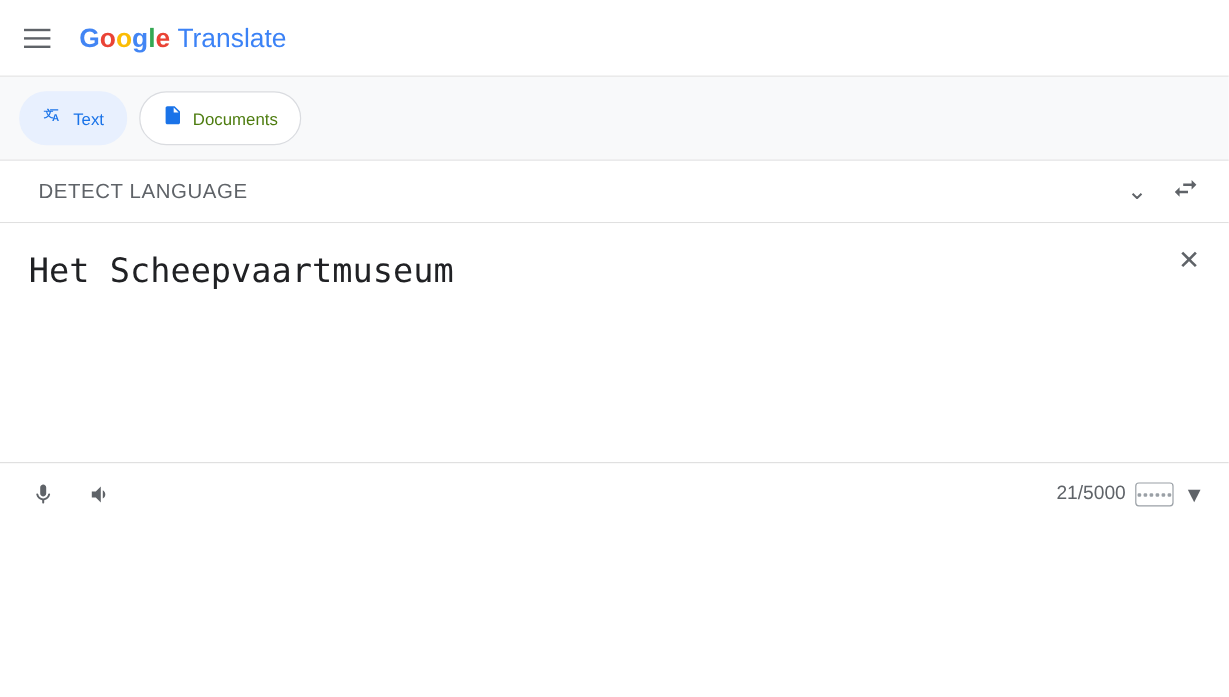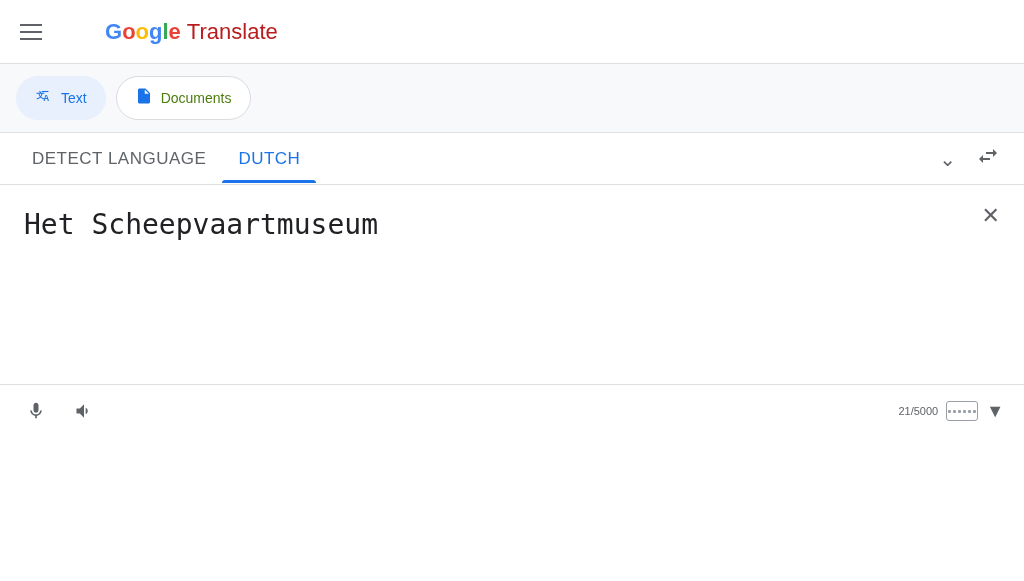--- a/index.html
+++ b/index.html
@@ -6,21 +6,20 @@
     body { font-family: 'Arial', sans-serif; background: #fff; width: 1024px; height: 581px; overflow: hidden; }
 
     
     .header {
       display: flex;
       align-items: center;
       padding: 14px 20px;
       background: #fff;
       border-bottom: 1px solid #e0e0e0;
       height: 64px;
-      gap: 39px;
     }
     .hamburger {
       display: flex;
       flex-direction: column;
       gap: 5px;
       cursor: pointer;
       margin-right: 24px;
     }
     .hamburger span {
       display: block;
@@ -38,21 +37,21 @@
       font-family: 'Arial', sans-serif;
       font-weight: 700;
     }
     .logo-g { color: #4285F4; }
     .logo-o1 { color: #EA4335; }
     .logo-o2 { color: #FBBC05; }
     .logo-g2 { color: #4285F4; }
     .logo-l { color: #34A853; }
     .logo-e { color: #EA4335; }
     .logo-translate {
-      color: #b91c1c;
+      color: #3b82f6;
       font-weight: 400;
       margin-left: 6px;
     }
 
     
     .tab-bar {
       display: flex;
       align-items: center;
       padding: 12px 16px;
       background: #f8f9fa;
@@ -192,21 +191,21 @@
       color: #5f6368;
       font-size: 20px;
       display: flex;
       align-items: center;
       justify-content: center;
       padding: 6px;
       border-radius: 50%;
     }
     .char-count {
       color: #5f6368;
-      font-size: 11px;
+      font-size: 16px;
       text-align: center;
     }
     .keyboard-icon {
       display: flex;
       align-items: center;
       justify-content: center;
       width: 32px;
       height: 20px;
       border: 1.5px solid #9aa0a6;
       border-radius: 3px;
@@ -262,21 +261,20 @@
       <svg width="18" height="18" viewBox="0 0 24 24" fill="#1a73e8">
         <path d="M14 2H6c-1.1 0-2 .9-2 2v16c0 1.1.89 2 2 2h12c1.1 0 2-.9 2-2V8l-6-6zm-1 7V3.5L18.5 9H13z"></path>
       </svg>
     </span>
     <span>Documents</span>
   </button>
 </div>
 
 <div class="lang-bar">
   <div class="lang-item">DETECT LANGUAGE</div>
-  <div class="lang-item active">DUTCH</div>
   <div class="lang-chevron">⌄</div>
   <div class="lang-swap">
     <svg width="24" height="24" viewBox="0 0 24 24" fill="#5f6368">
       <path d="M6.99 11L3 15l3.99 4v-3H14v-2H6.99v-3zM21 9l-3.99-4v3H10v2h7.01v3L21 9z"></path>
     </svg>
   </div>
 </div>
 
 <div class="translation-area">
   <textarea class="input-text" rows="3" style="">Het Scheepvaartmuseum</textarea>

